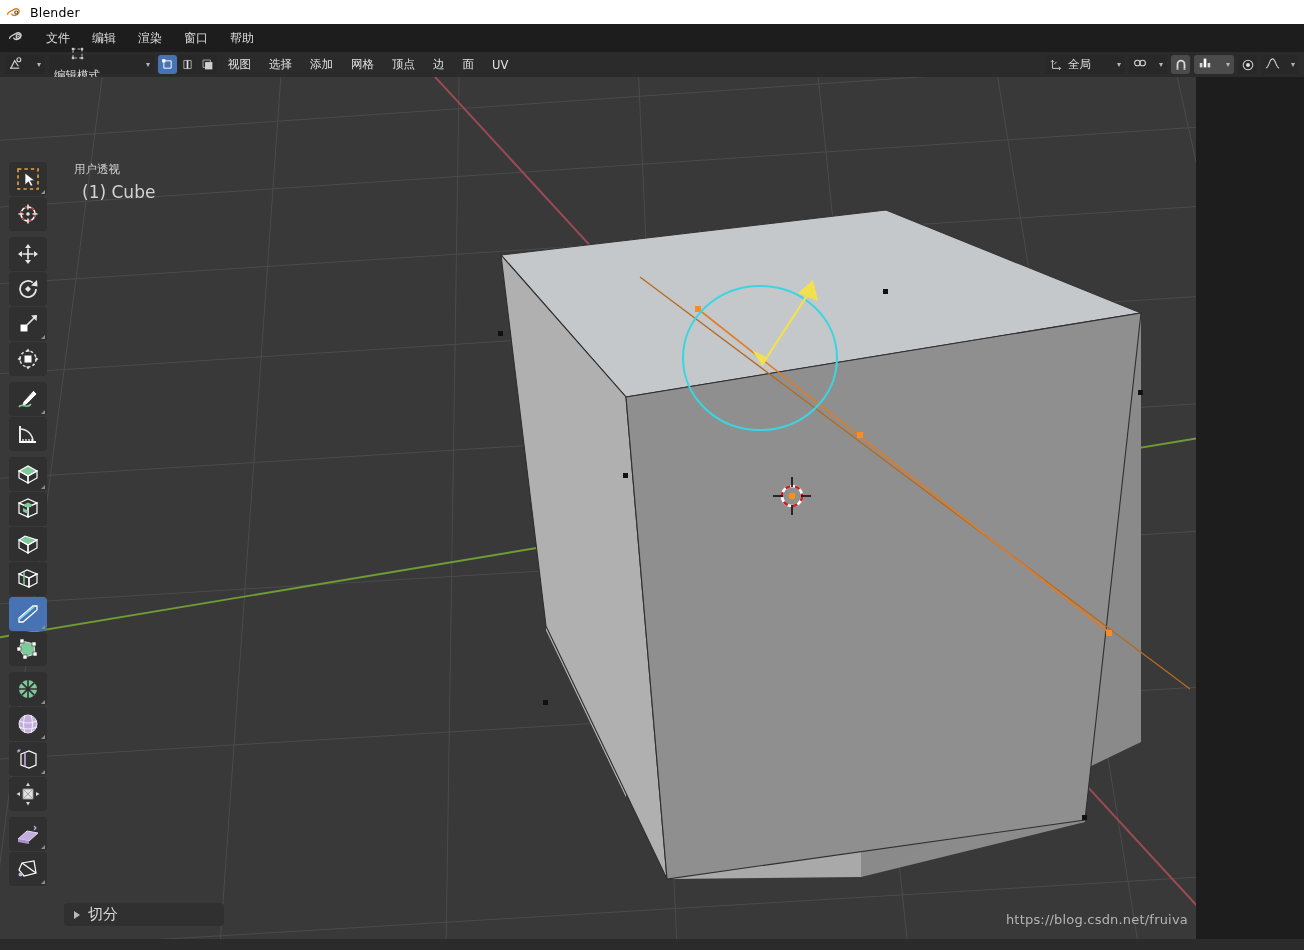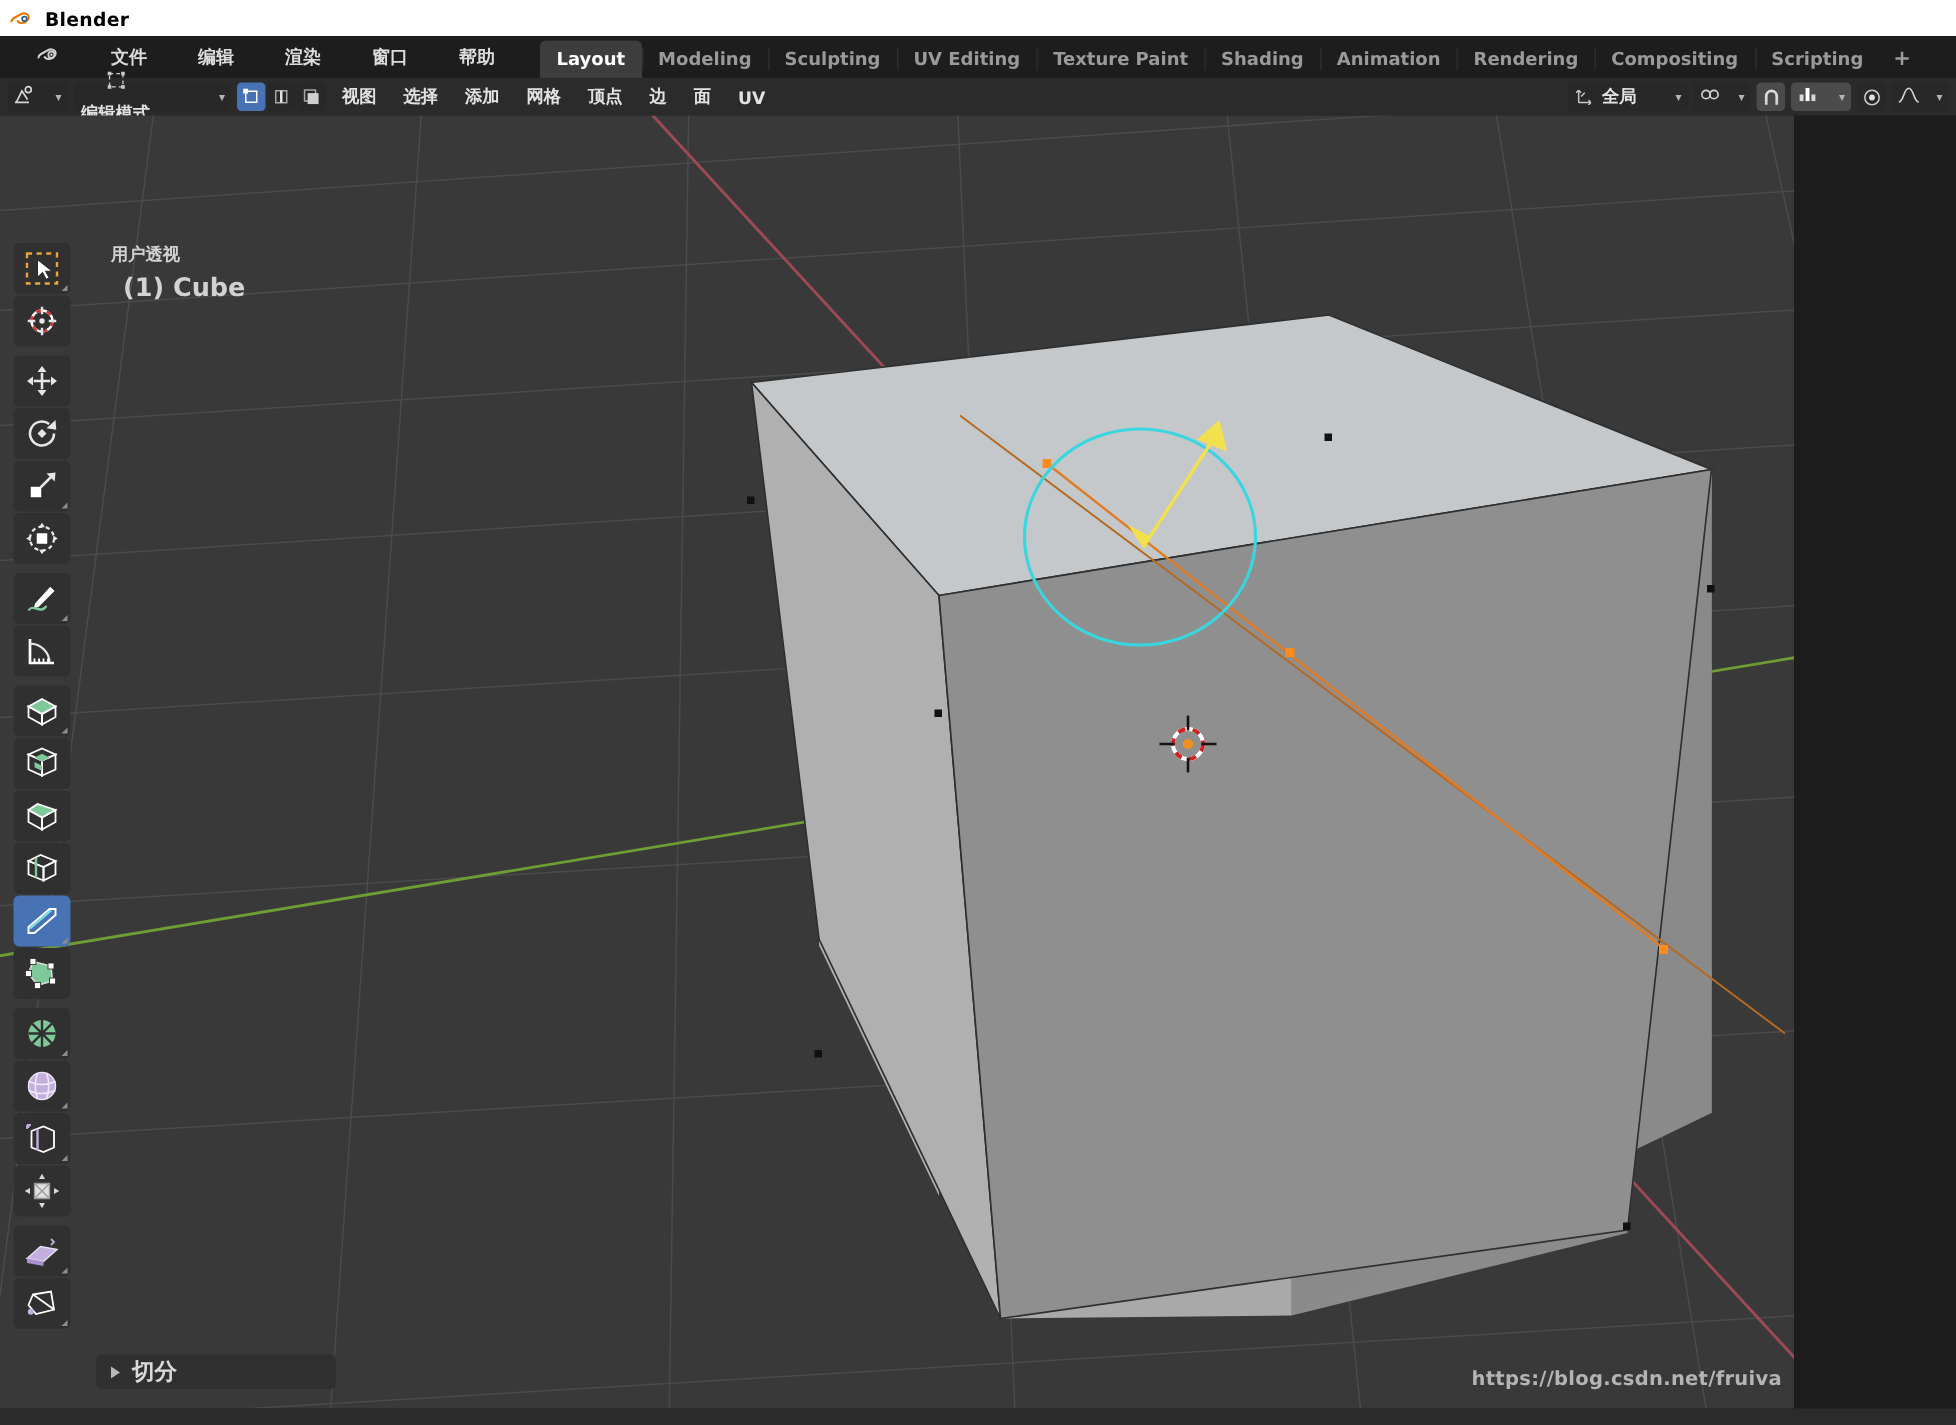--- a/index.html
+++ b/index.html
@@ -2,39 +2,39 @@
 <html><head>
 <meta charset="utf-8">
 <style>
   * { box-sizing: border-box; margin: 0; padding: 0; }
   html, body {
     width: 1304px; height: 950px;
     background: #1d1d1d;
     font-family: "DejaVu Sans", "Liberation Sans", sans-serif;
     overflow: hidden;
   }
-  #app { position: relative; width: 1304px; height: 950px; font-weight: bold; }
+  #app { position: relative; width: 1304px; height: 950px; }
 
   
   .titlebar {
     position: absolute; left:0; top:0; width: 1304px; height: 24px;
     background: #ffffff; display: flex; align-items: center; gap: 8px;
     padding-left: 6px;
   }
   .titlebar .tb-label {
     font-size: 12.5px; color: #000; letter-spacing: .2px;
   }
   .blender-logo-sm { width: 16px; height: 16px; display:block; }
 
   
   .topbar {
     position: absolute; left:0; top:24px; width:1304px; height:28px;
     background: #1d1d1d; display: flex; align-items: flex-end;
   }
-  .topbar-menus { display:flex; align-items:center; height:28px; padding-left:24px; gap:18px;}
+  .topbar-menus { display:flex; align-items:center; height:28px; padding-left:8px; gap:6px;}
   .blender-logo-menu { width:16px; height:16px; margin-right:8px; }
   .menu-item {
     font-size: 12px; color: #dcdcdc; padding: 3px 8px; height:22px;
     line-height: 16px; border-radius: 3px; white-space: nowrap;
   }
   .ws-tabs { display:flex; align-items:flex-end; height:28px; margin-left:22px; }
   .ws-tab {
     font-size: 12px; color: #9a9a9a; padding: 5px 11px 6px 11px;
     border-radius: 4px 4px 0 0; white-space: nowrap; position: relative;
   }
@@ -144,33 +144,20 @@
           <circle cx="15.4" cy="12.8" r="1.2" fill="#d0d0d0"></circle>
         </svg>
       </span>
       <div class="menu-item">文件</div>
       <div class="menu-item">编辑</div>
       <div class="menu-item">渲染</div>
       <div class="menu-item">窗口</div>
       <div class="menu-item">帮助</div>
     </div>
 
-    <div class="ws-tabs">
-      <div class="ws-tab active">Layout</div>
-      <div class="ws-tab">Modeling</div>
-      <div class="ws-tab">Sculpting</div>
-      <div class="ws-tab">UV Editing</div>
-      <div class="ws-tab">Texture Paint</div>
-      <div class="ws-tab">Shading</div>
-      <div class="ws-tab">Animation</div>
-      <div class="ws-tab">Rendering</div>
-      <div class="ws-tab">Compositing</div>
-      <div class="ws-tab">Scripting</div>
-      <div class="ws-plus">+</div>
-    </div>
   </div>
 
   <div class="vp-header">
 
     <div class="hdr-btn" style="width:40px;justify-content:space-between;">
       <span>
         <svg width="15" height="15" viewBox="0 0 16 16">
           <path d="M2 13 L6 5 L10 11" fill="none" stroke="#d4d4d4" stroke-width="1.2"></path>
           <circle cx="10.5" cy="4" r="2.1" fill="none" stroke="#d4d4d4" stroke-width="1.2"></circle>
           <path d="M1 13h10" stroke="#d4d4d4" stroke-width="1.2"></path>

